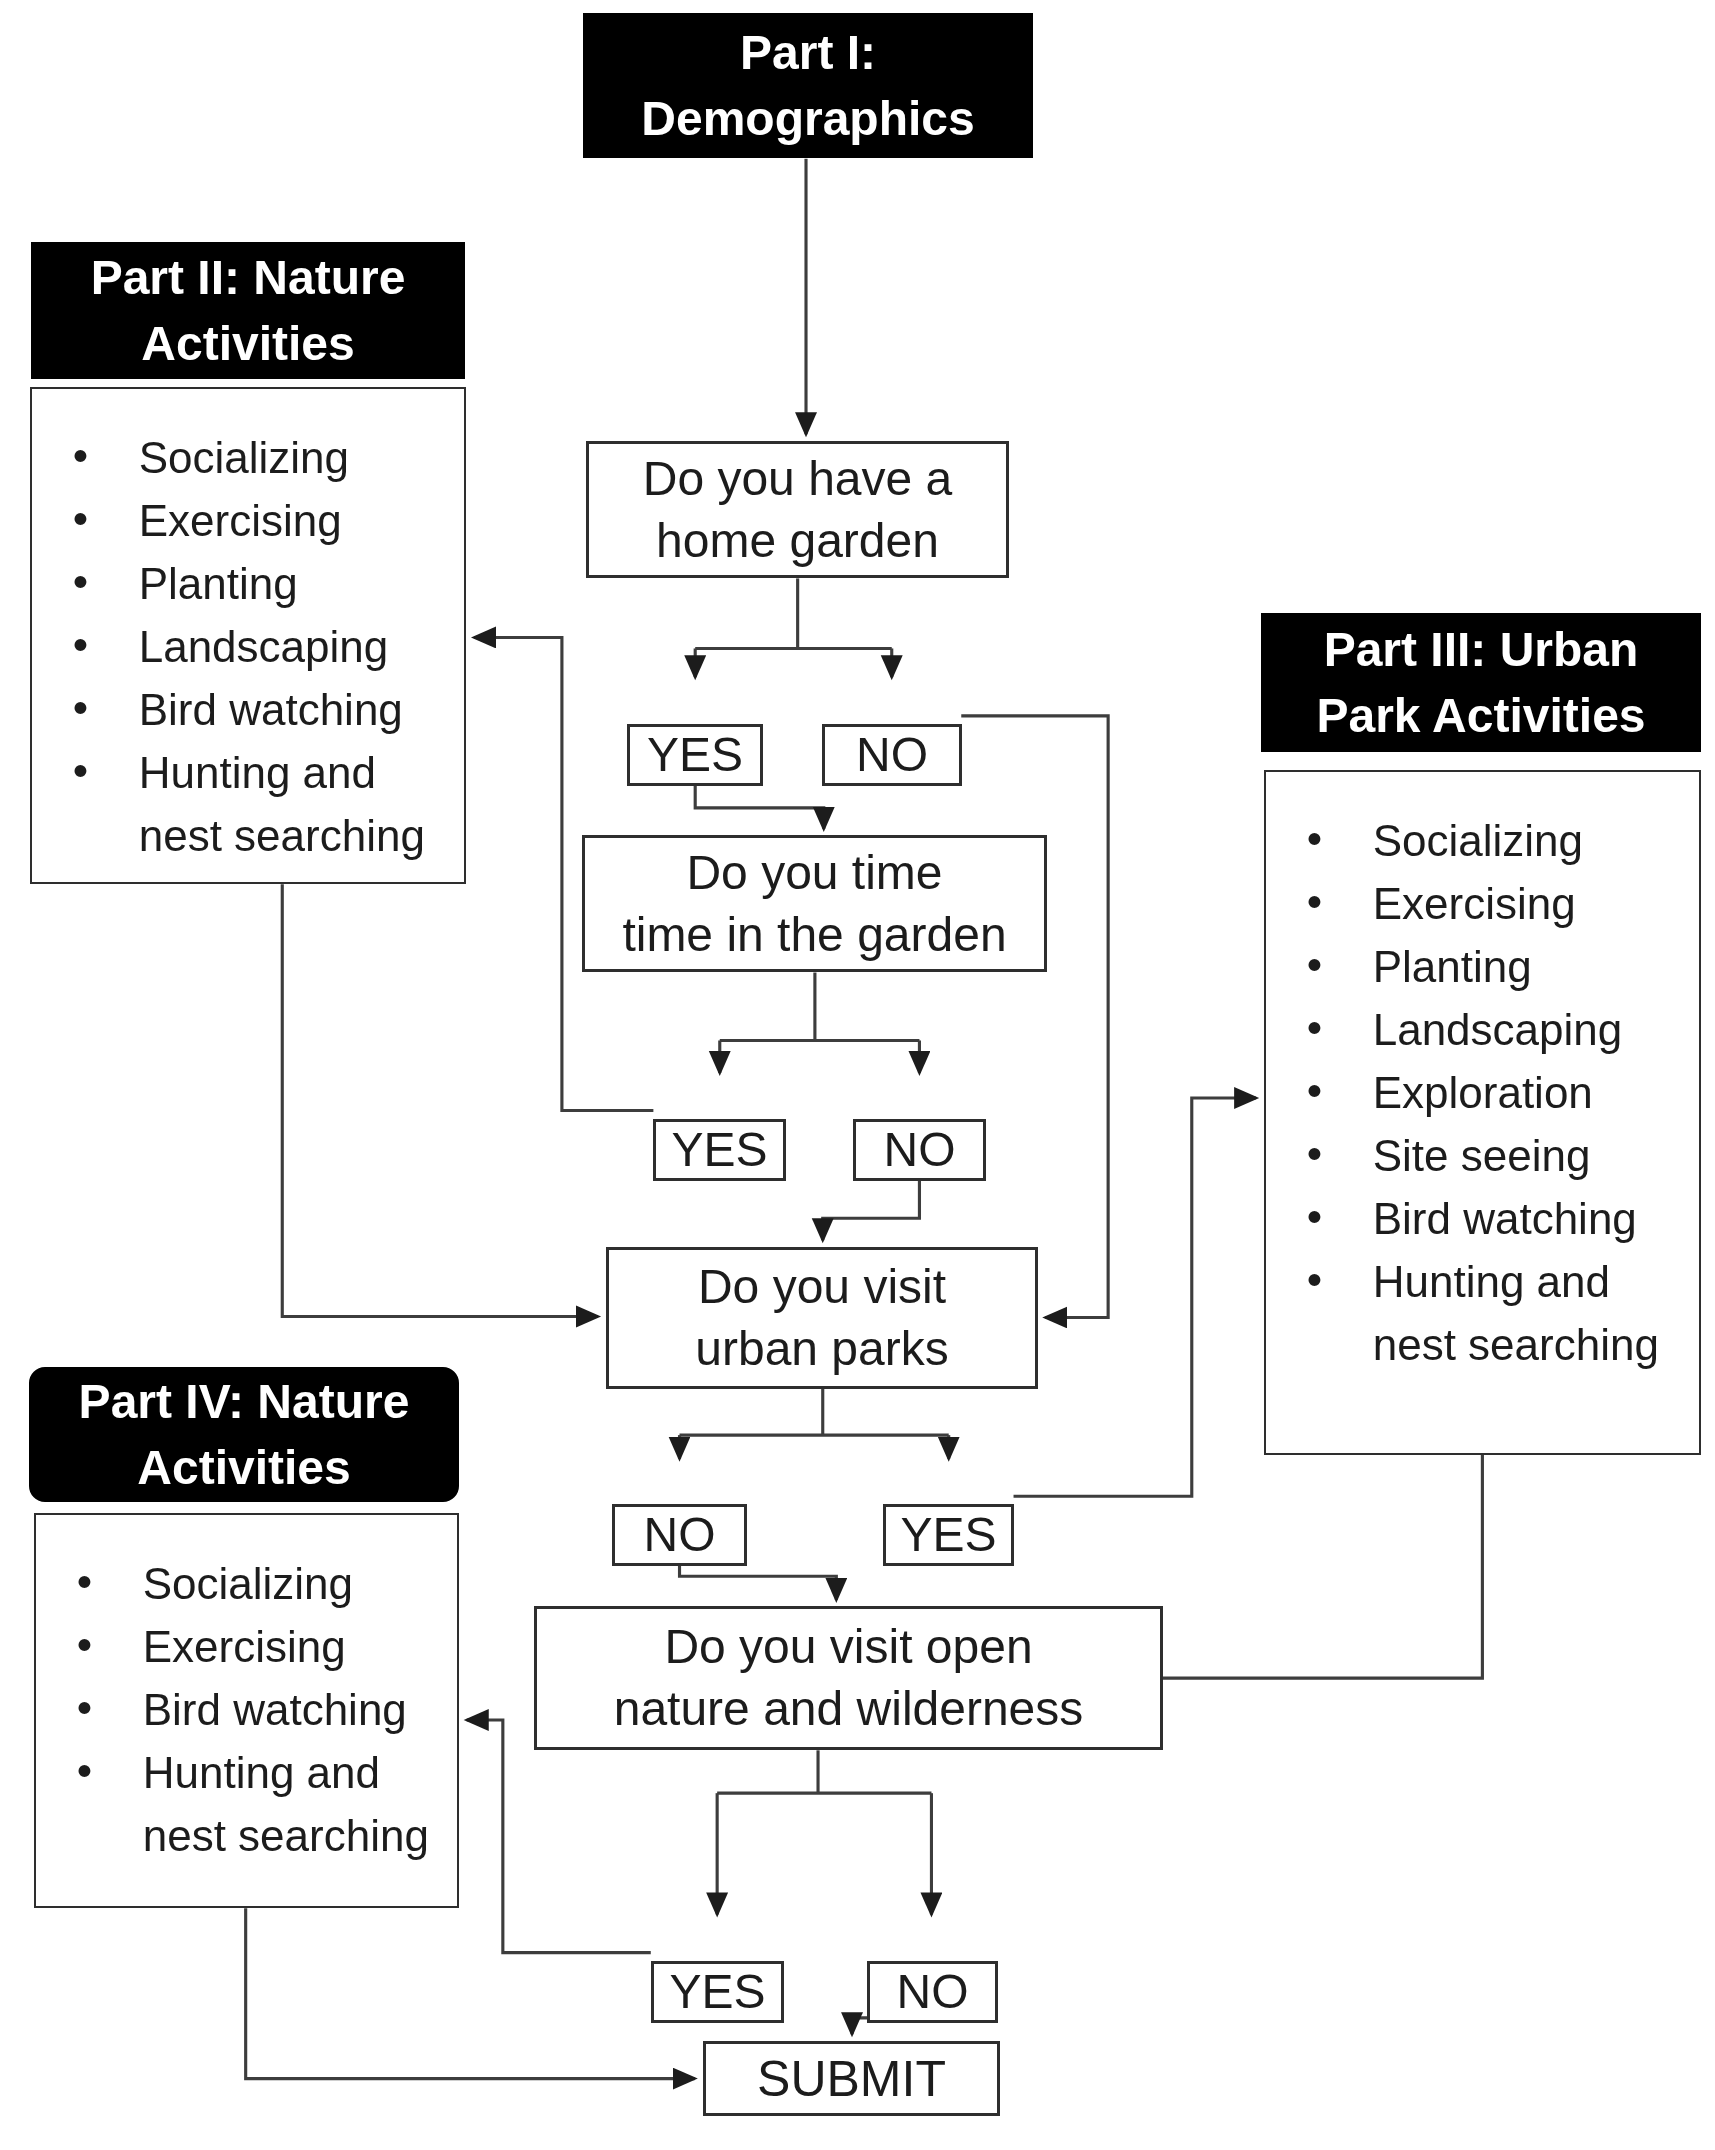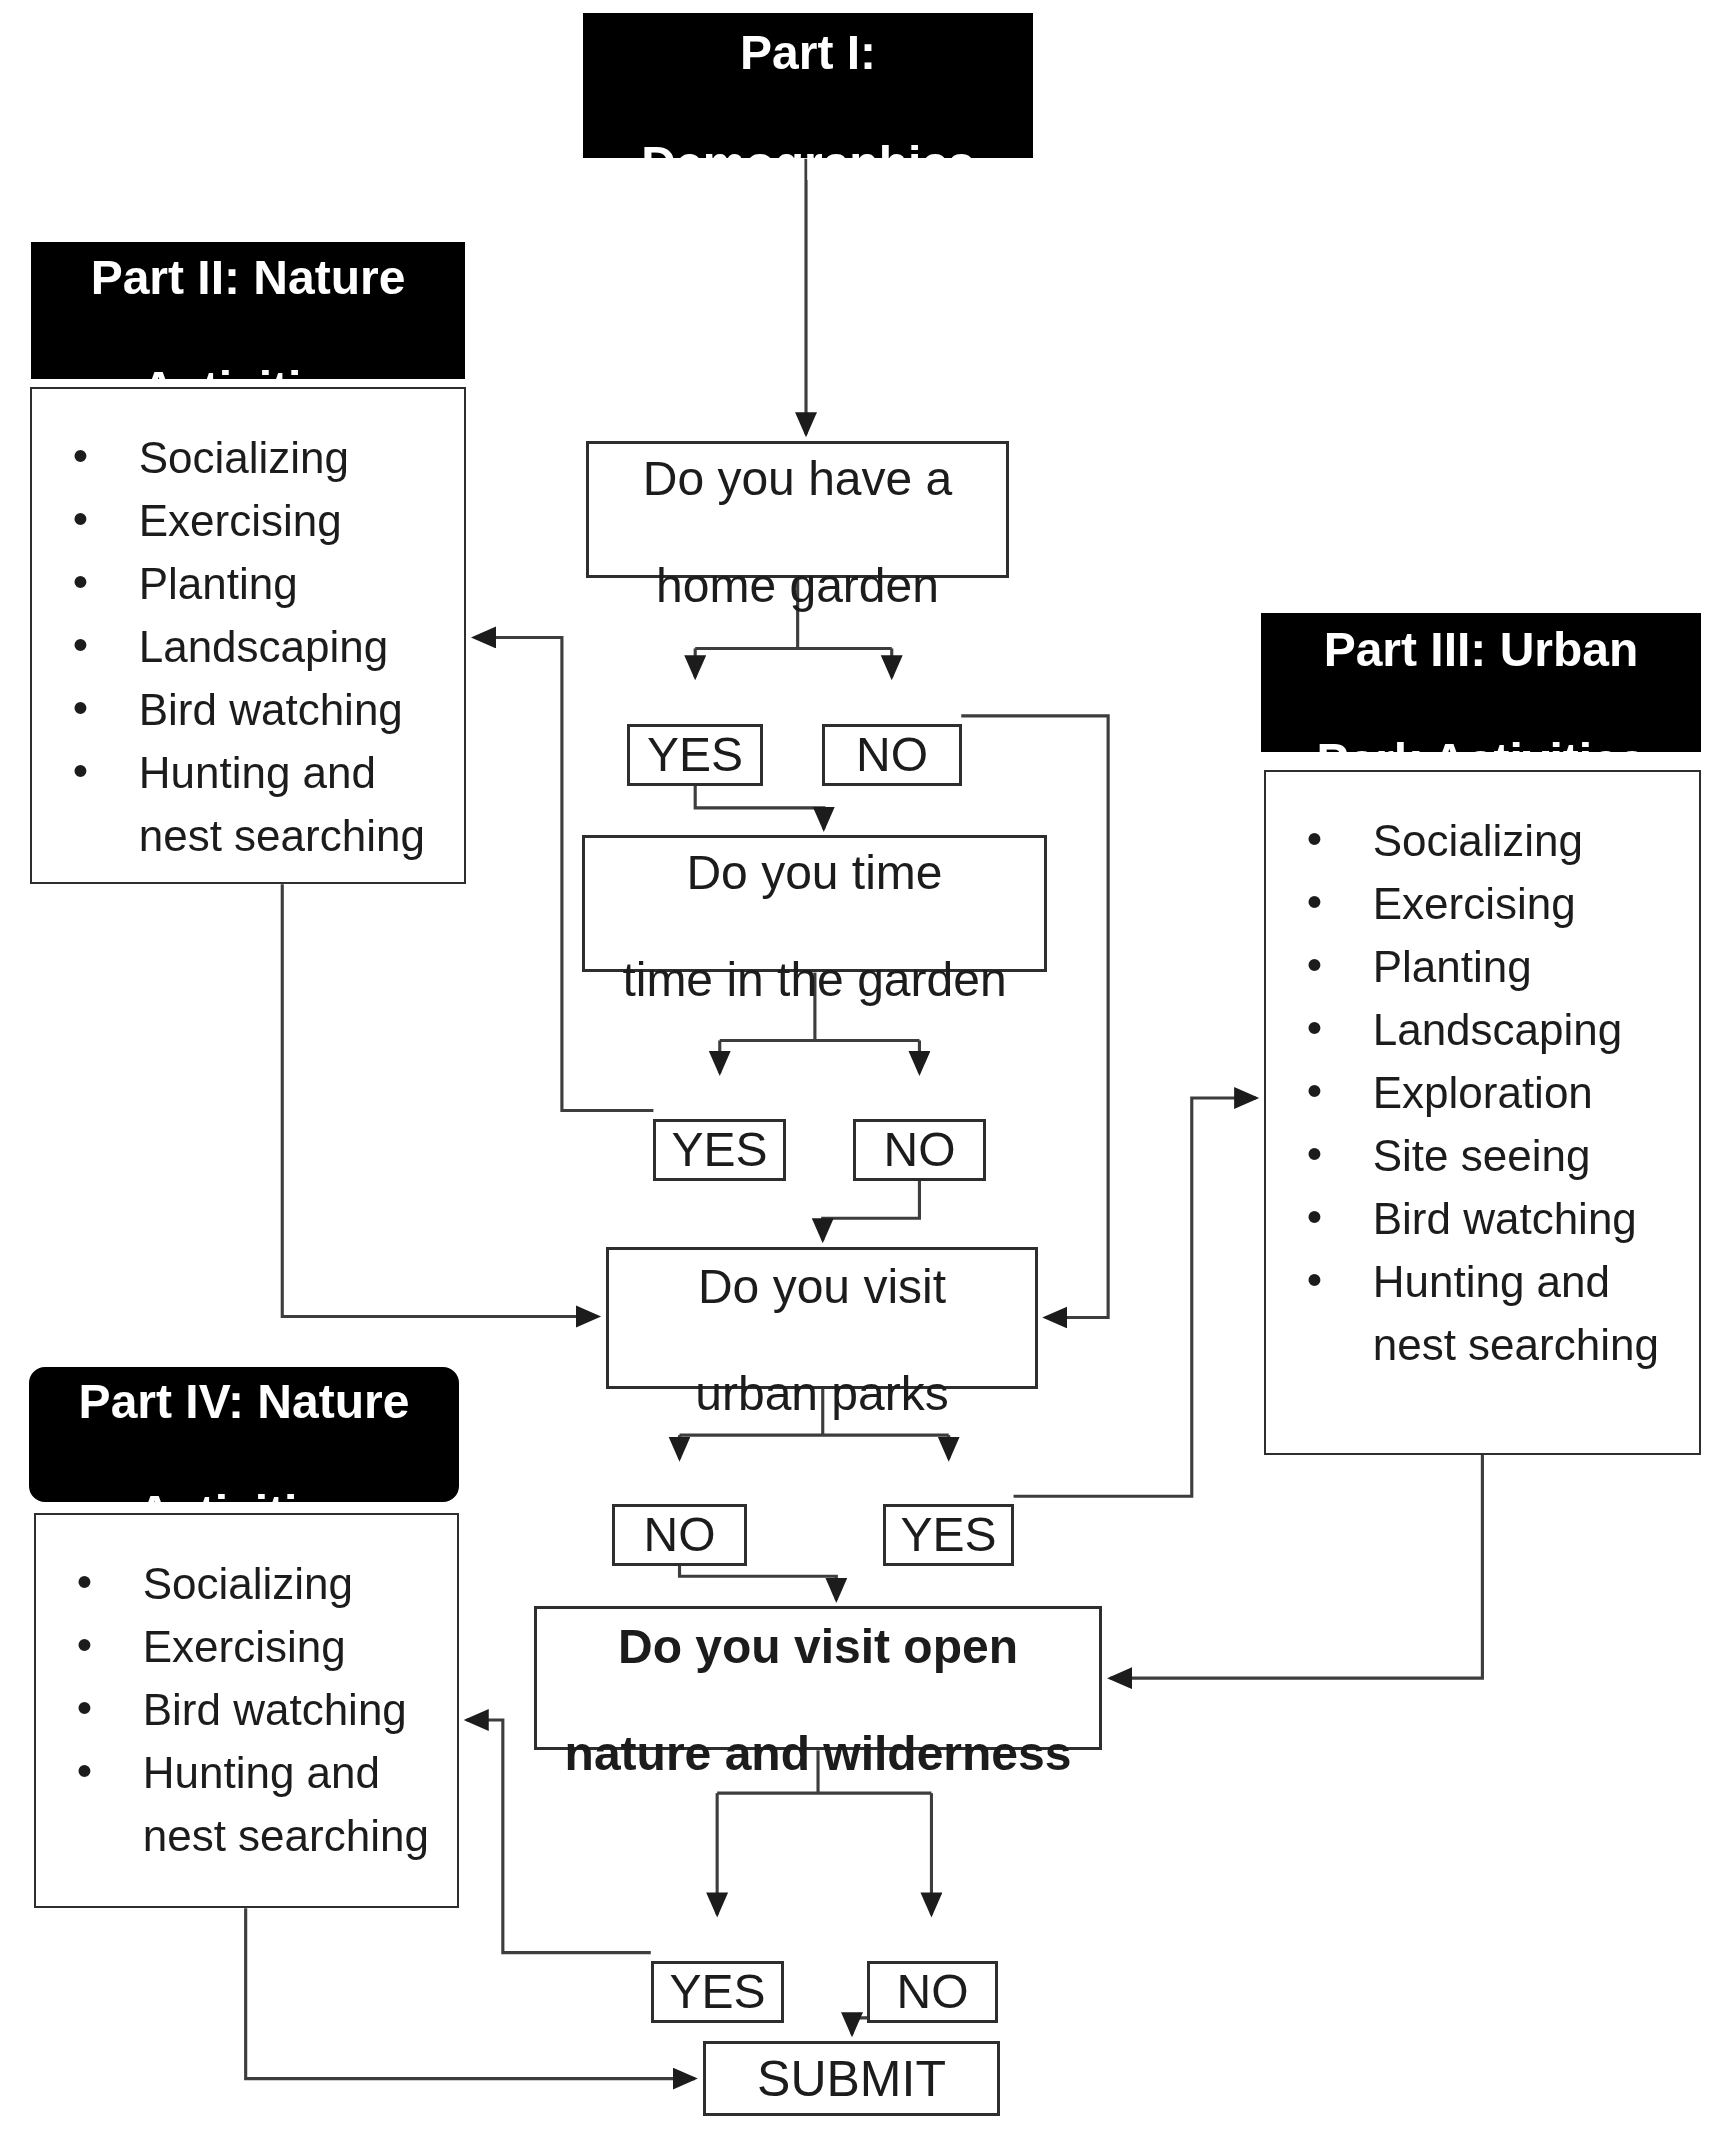--- a/index.html
+++ b/index.html
@@ -38,21 +38,21 @@
     flex-direction:column;
   }
   .answer{
     font-size:48px;
     line-height:52px;
     margin-top:39px;
   }
   .submit{
     font-size:50px;
   }
-  .line{display:block;margin-top:45px;}
+  .line{display:block;}
   .listbox{
     align-items:flex-start;
     justify-content:flex-start;
     text-align:left;
     border-width:2.6px;
   }
   .listbox ul{
     margin:0;
     padding:37px 10.5px 0 15.7px;
     list-style:none;
@@ -206,21 +206,21 @@
     <span class="line">Do you visit</span>
     <span class="line">urban parks</span>
   </div>
   <div class="box answer" style="left:612px;top:1465px;width:135px;height:62px;">
     <span>NO</span>
   </div>
   <div class="box answer" style="left:883px;top:1465px;width:131px;height:62px;">
     <span>YES</span>
   </div>
 
-  <div class="box question" style="left:534px;top:1606px;width:568px;height:144px;font-weight:bold;">
+  <div class="box question" style="left:534px;top:1606px;width:629px;height:144px;">
     <span class="line">Do you visit open</span>
     <span class="line">nature and wilderness</span>
   </div>
   <div class="box answer" style="left:651px;top:1922px;width:133px;height:62px;">
     <span>YES</span>
   </div>
   <div class="box answer" style="left:867px;top:1922px;width:131px;height:62px;">
     <span>NO</span>
   </div>
 

